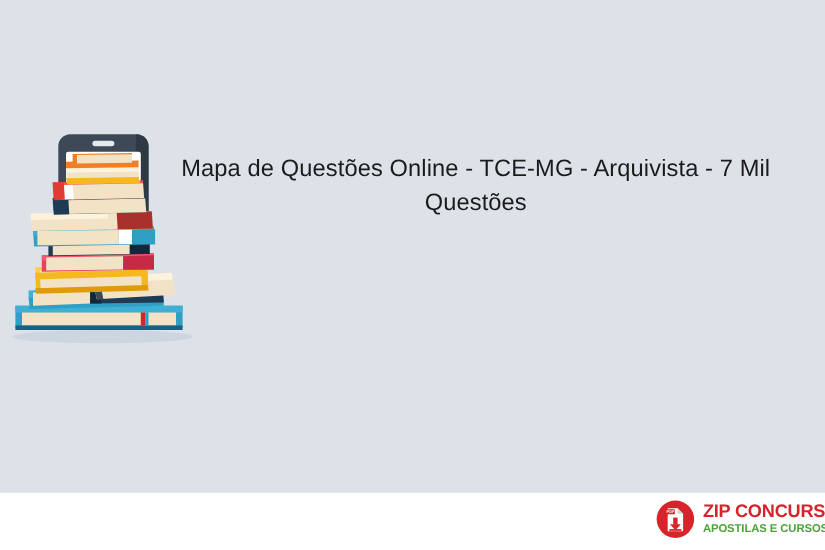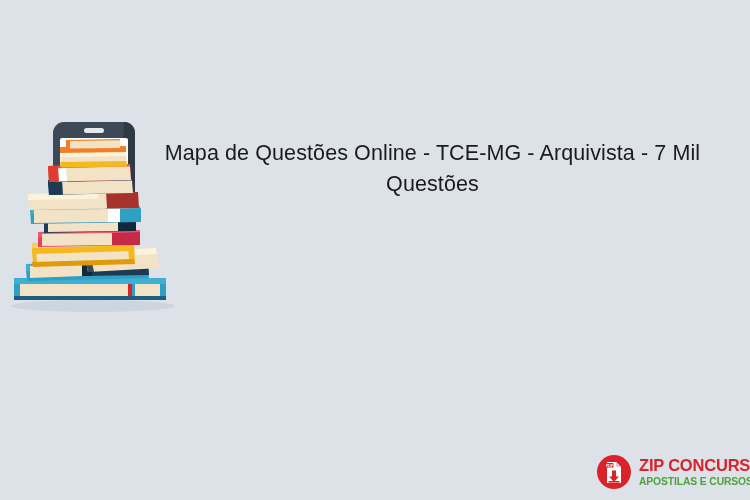--- a/index.html
+++ b/index.html
@@ -8,21 +8,21 @@
   }
   body {
     width: 750px;
     height: 500px;
     overflow: hidden;
     font-family: "Liberation Sans", sans-serif;
   }
   #canvas {
     position: relative;
     width: 750px;
-    height: 500px;
+    height: 448px;
     background: #dde2e9;
   }
 
   
   #illustration {
     position: absolute;
     left: 8px;
     top: 118px;
     width: 170px;
     height: 200px;

